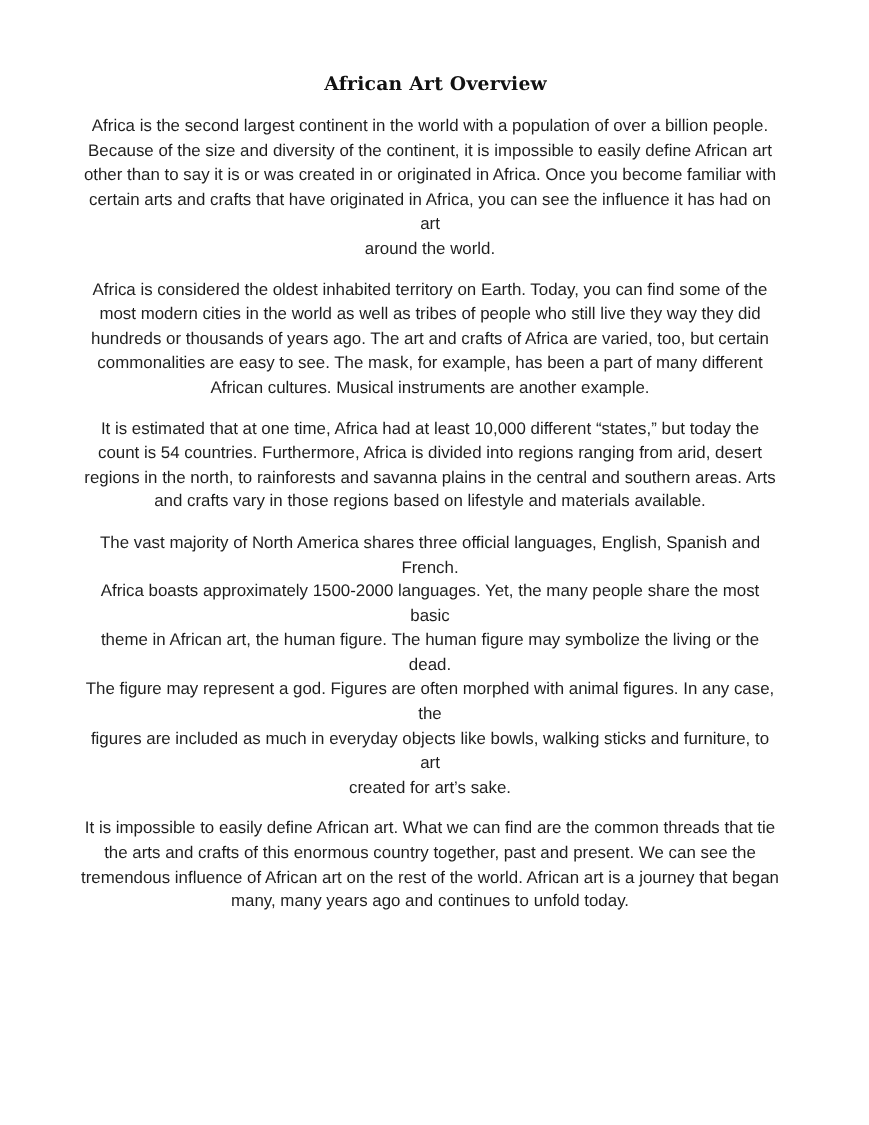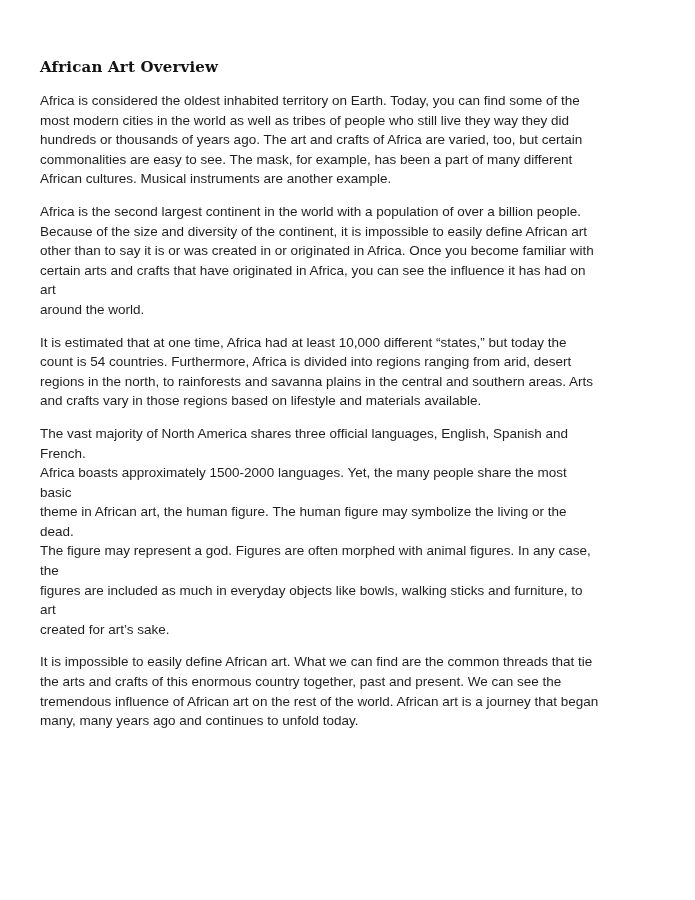--- a/index.html
+++ b/index.html
@@ -6,22 +6,23 @@
     margin: 0;
     padding: 0;
     background: #ffffff;
   }
   .page {
     position: relative;
     width: 695px;
     height: 900px;
     background: #ffffff;
     box-sizing: border-box;
-    padding: 57px 62px 0 40px;
+    padding: 57px 62px 0 64px;
     overflow: hidden;
+    text-align: center;
   }
   .doc-title {
     font-family: "DejaVu Serif", "Liberation Serif", serif;
     font-weight: bold;
     font-size: 15px;
     line-height: 20px;
     color: #121212;
     margin: 0 0 14px 0;
     letter-spacing: 0.2px;
   }
@@ -34,30 +35,30 @@
     width: 560px;
     white-space: pre-line;
   }
 </style>
 </head>
 <body>
 
 <div class="page">
   <h1 class="doc-title">African Art Overview</h1>
   <div class="doc-body">
+    <p>Africa is the second largest continent in the world with a population of over a billion people.
+Because of the size and diversity of the continent, it is impossible to easily define African art
+other than to say it is or was created in or originated in Africa. Once you become familiar with
+certain arts and crafts that have originated in Africa, you can see the influence it has had on art
+around the world.</p>
     <p>Africa is considered the oldest inhabited territory on Earth. Today, you can find some of the
 most modern cities in the world as well as tribes of people who still live they way they did
 hundreds or thousands of years ago. The art and crafts of Africa are varied, too, but certain
 commonalities are easy to see. The mask, for example, has been a part of many different
 African cultures. Musical instruments are another example.</p>
-    <p>Africa is the second largest continent in the world with a population of over a billion people.
-Because of the size and diversity of the continent, it is impossible to easily define African art
-other than to say it is or was created in or originated in Africa. Once you become familiar with
-certain arts and crafts that have originated in Africa, you can see the influence it has had on art
-around the world.</p>
     <p>It is estimated that at one time, Africa had at least 10,000 different “states,” but today the
 count is 54 countries. Furthermore, Africa is divided into regions ranging from arid, desert
 regions in the north, to rainforests and savanna plains in the central and southern areas. Arts
 and crafts vary in those regions based on lifestyle and materials available.</p>
     <p>The vast majority of North America shares three official languages, English, Spanish and French.
 Africa boasts approximately 1500-2000 languages. Yet, the many people share the most basic
 theme in African art, the human figure. The human figure may symbolize the living or the dead.
 The figure may represent a god. Figures are often morphed with animal figures. In any case, the
 figures are included as much in everyday objects like bowls, walking sticks and furniture, to art
 created for art’s sake.</p>

